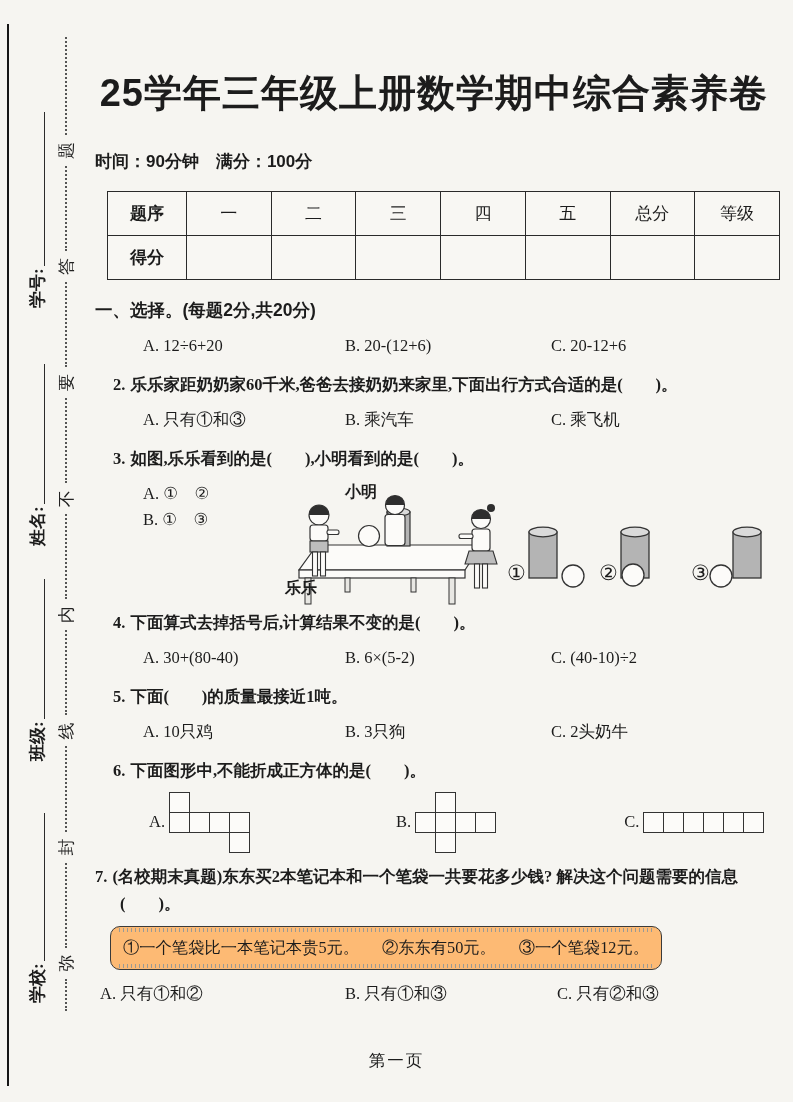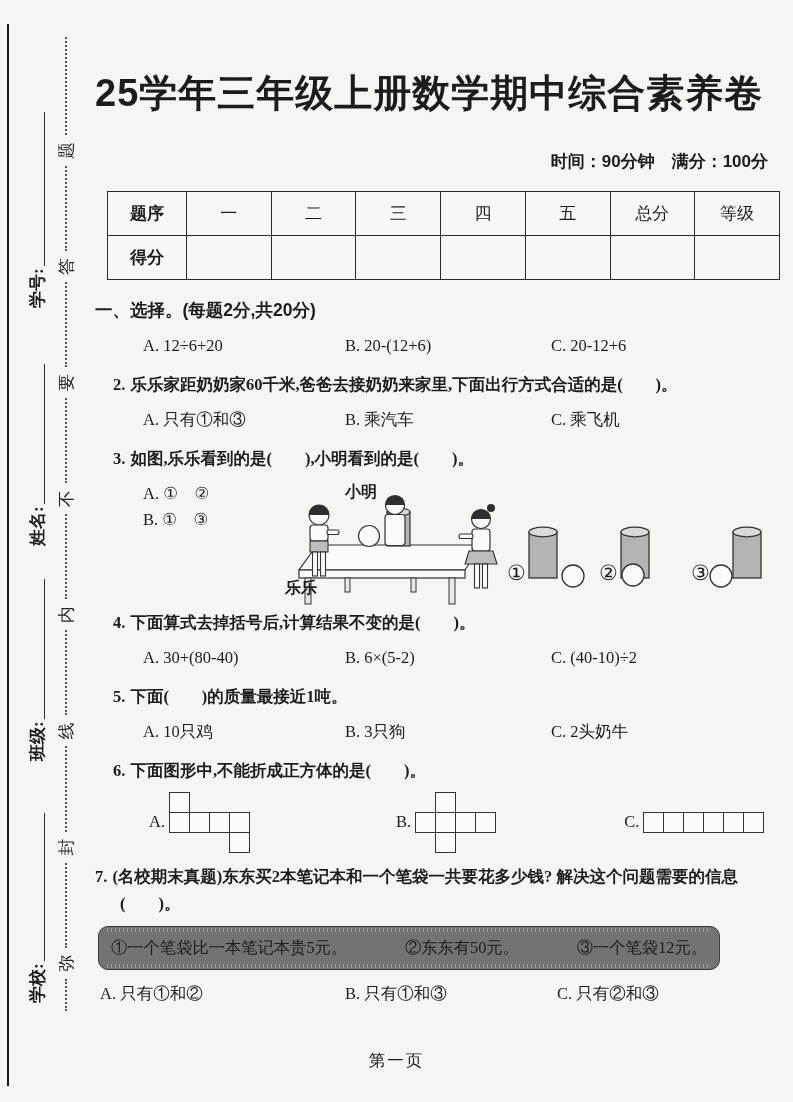--- a/index.html
+++ b/index.html
@@ -19,24 +19,24 @@
 
   
   .sfield{position:absolute;left:33px;height:30px;
           transform:translate(-50%,-50%) rotate(-90deg);
           display:flex;align-items:flex-end;}
   .sf-label{font-size:17px;font-weight:bold;line-height:1.2;white-space:nowrap;}
   .sf-line{flex:1;border-bottom:1.8px solid #2b2b2b;margin:0 0 3px 2px;height:0;}
 
   
   .main{position:absolute;left:95px;top:0;width:673px;}
-  .title{margin:0;padding-top:70px;text-align:left;
+  .title{margin:0;padding-top:70px;text-align:right;
          font-family:"Liberation Sans",sans-serif;font-weight:bold;
          font-size:38px;line-height:1.25;letter-spacing:1px;}
-  .meta{margin-top:30px;text-align:right;font-family:"Liberation Sans",sans-serif;
+  .meta{margin-top:30px;text-align:left;font-family:"Liberation Sans",sans-serif;
         font-weight:bold;font-size:17px;line-height:27px;}
 
   table.score{border-collapse:collapse;width:100%;margin-top:16px;table-layout:fixed;margin-left:12px;}
   table.score td{border:1.6px solid #2a2a2a;height:41px;text-align:center;
                  font-size:17px;vertical-align:middle;background:#f8f7f3;}
   table.score td.hd{font-family:"Liberation Sans",sans-serif;font-weight:bold;width:76px;}
 
   .sec{margin-top:17px;font-family:"Liberation Sans",sans-serif;
        font-weight:bold;font-size:17.5px;line-height:27px;}
 
@@ -64,24 +64,24 @@
   .nets{display:flex;align-items:center;margin:8px 0 0 36px;}
   .netpair{display:flex;align-items:center;}
   .netpair.np2{margin-left:146px;}
   .netpair.np3{margin-left:128px;}
   .netlabel{font-size:16.5px;margin-right:4px;}
   .net{position:relative;}
   .ncell{position:absolute;width:21px;height:21px;box-sizing:border-box;
          border:1.3px solid #333;background:#fcfbf9;}
 
   
-  .infobox{position:relative;margin:9px 0 0 3px;width:622px;box-sizing:border-box;
+  .infobox{position:relative;margin:9px 0 0 15px;width:552px;box-sizing:border-box;
            border:1.6px solid #3a3a3a;border-radius:10px;
            padding:8px 12px;display:flex;justify-content:space-between;
-           font-size:16.3px;line-height:26px;background:#737373;}
+           font-size:16.3px;line-height:26px;background:#fdba74;}
   .infobox::before,.infobox::after{content:"";position:absolute;left:8px;right:8px;height:4px;
            background:repeating-linear-gradient(90deg,#9a9a96 0 1px,transparent 1px 4px);}
   .infobox::before{top:1px;}
   .infobox::after{bottom:1px;}
 
   .footer{position:absolute;left:0;width:793px;top:1050px;text-align:center;
           font-size:16.5px;letter-spacing:2px;}
 </style>
 </head>
 <body>

